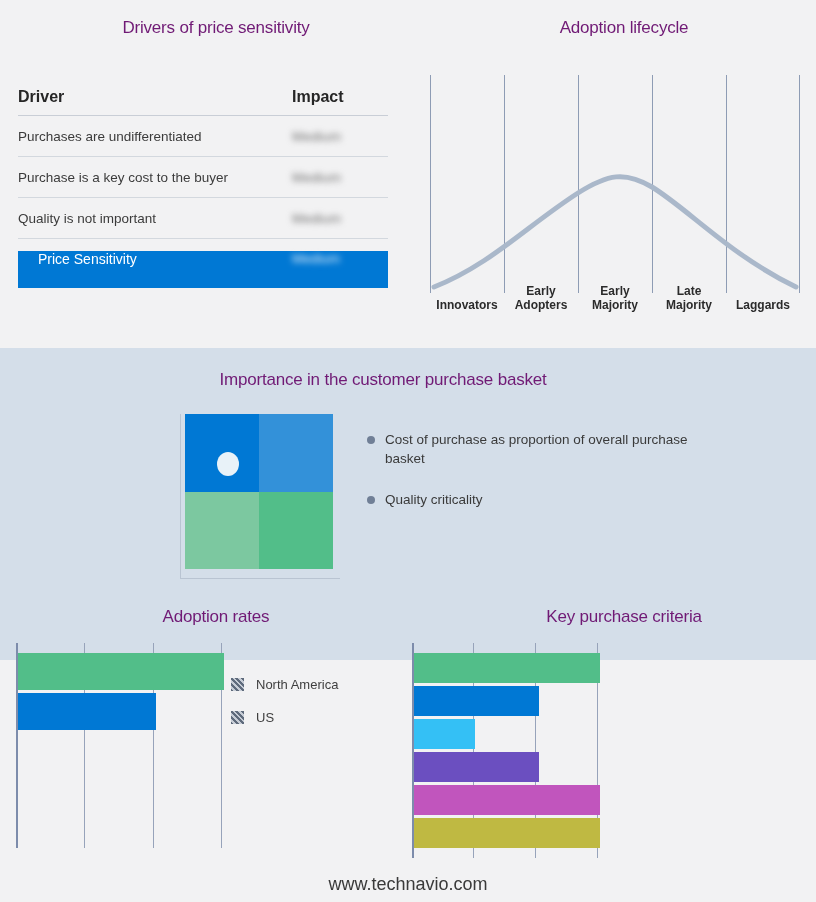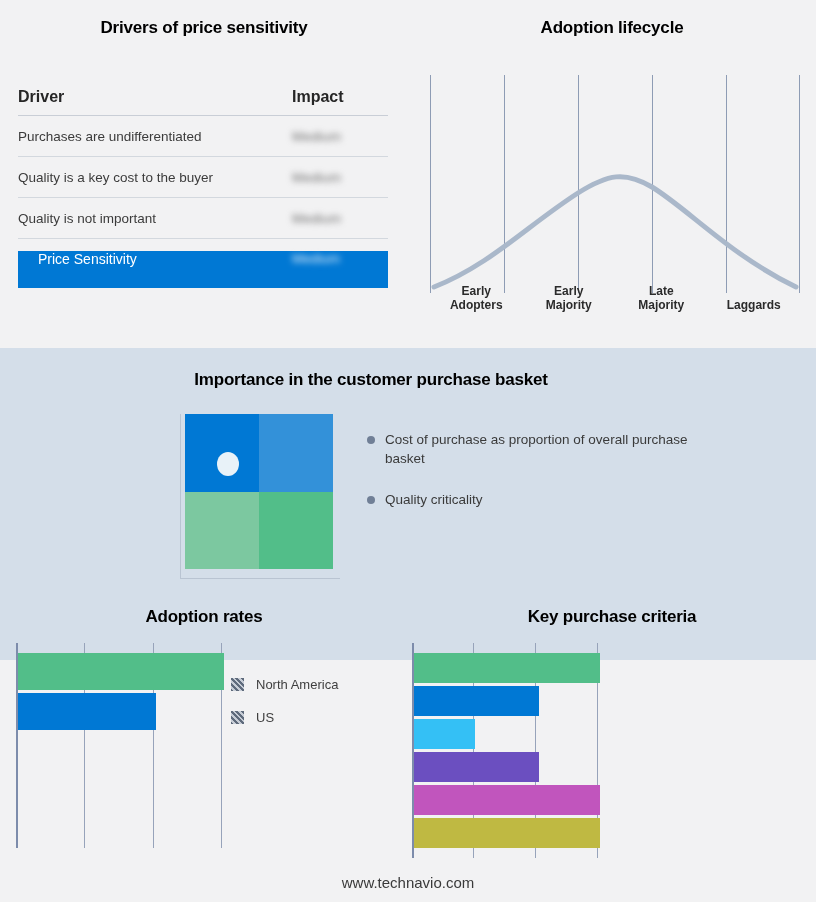--- a/index.html
+++ b/index.html
@@ -7,22 +7,22 @@
   html, body {
     width:816px; height:902px;
     font-family:"Liberation Sans", sans-serif;
     background:#f2f2f3;
     overflow:hidden;
   }
   .page { position:relative; width:816px; height:902px; background:#f2f2f3; }
 
   
   .panel-title{
-    font-size:17px; font-weight:bold; color:#000000;
-    text-align:center; letter-spacing:-0.2px;
+    font-size:17px; font-weight:normal; color:#701a75;
+    text-align:center; letter-spacing:-0.2px;margin-left:12px;
   }
 
   
   #drivers-panel{ position:absolute; left:0; top:0; width:408px; height:335px; }
   #drivers-panel .panel-title{ position:absolute; left:0; top:18px; width:408px; }
   .drv-table{ position:absolute; left:18px; top:88px; width:370px; }
   .drv-head{
     display:flex; align-items:flex-end;
     padding:0 4px 9px 0; border-bottom:1px solid #c9ced6;
   }
@@ -118,21 +118,21 @@
   #kpc-panel .panel-title{ position:absolute; left:0; top:24px; width:408px; }
   .kpc-plot{ position:absolute; left:4px; top:60px; width:188px; height:215px; }
   .kpc-plot .axis-v{ height:215px; }
   .kpc-plot .gridline{ height:215px; }
   .kpc-bars{ position:absolute; left:2px; top:10px; width:186px; }
   .kpc-bars .bar{ height:30px; margin-bottom:3px; }
 
   
   #footer{
     position:absolute; left:0; top:874px; width:816px;
-    text-align:center; font-size:15px; color:#3a3a3a;
+    text-align:center; font-size:18px; color:#3a3a3a;
   }
 </style>
 </head>
 <body>
 
 <div class="page">
 
   <section id="drivers-panel">
     <h2 class="panel-title">Drivers of price sensitivity</h2>
 
@@ -140,21 +140,21 @@
       <div class="drv-head">
         <div class="h-driver">Driver</div>
         <div class="h-impact">Impact</div>
       </div>
 
       <div class="drv-row">
         <div class="d-name">Purchases are undifferentiated</div>
         <div class="d-impact">Medium</div>
       </div>
       <div class="drv-row">
-        <div class="d-name">Quality is a key cost to the buyer</div>
+        <div class="d-name">Purchase is a key cost to the buyer</div>
         <div class="d-impact">Medium</div>
       </div>
       <div class="drv-row">
         <div class="d-name">Quality is not important</div>
         <div class="d-impact">Medium</div>
       </div>
 
       <div class="drv-total">
         <div class="d-name">Price Sensitivity</div>
         <div class="d-impact">Medium</div>
@@ -175,20 +175,24 @@
         <span style="left:369px"></span>
       </div>
 
       <svg class="lc-curve" viewBox="0 0 370 218" preserveAspectRatio="none">
         <path d="M 4 212 C 60 190, 98 150, 148 118 C 178 99, 195 96, 222 112
                  C 258 134, 300 180, 366 212" fill="none" stroke="#aab8ca" stroke-width="5" stroke-linecap="round" stroke-linejoin="round"></path>
       </svg>
 
       <div class="lc-labels">
         <div class="lc-lab">
+          <span></span>
+          <span>Innovators</span>
+        </div>
+        <div class="lc-lab">
           <span>Early</span>
           <span>Adopters</span>
         </div>
         <div class="lc-lab">
           <span>Early</span>
           <span>Majority</span>
         </div>
         <div class="lc-lab">
           <span>Late</span>
           <span>Majority</span>

